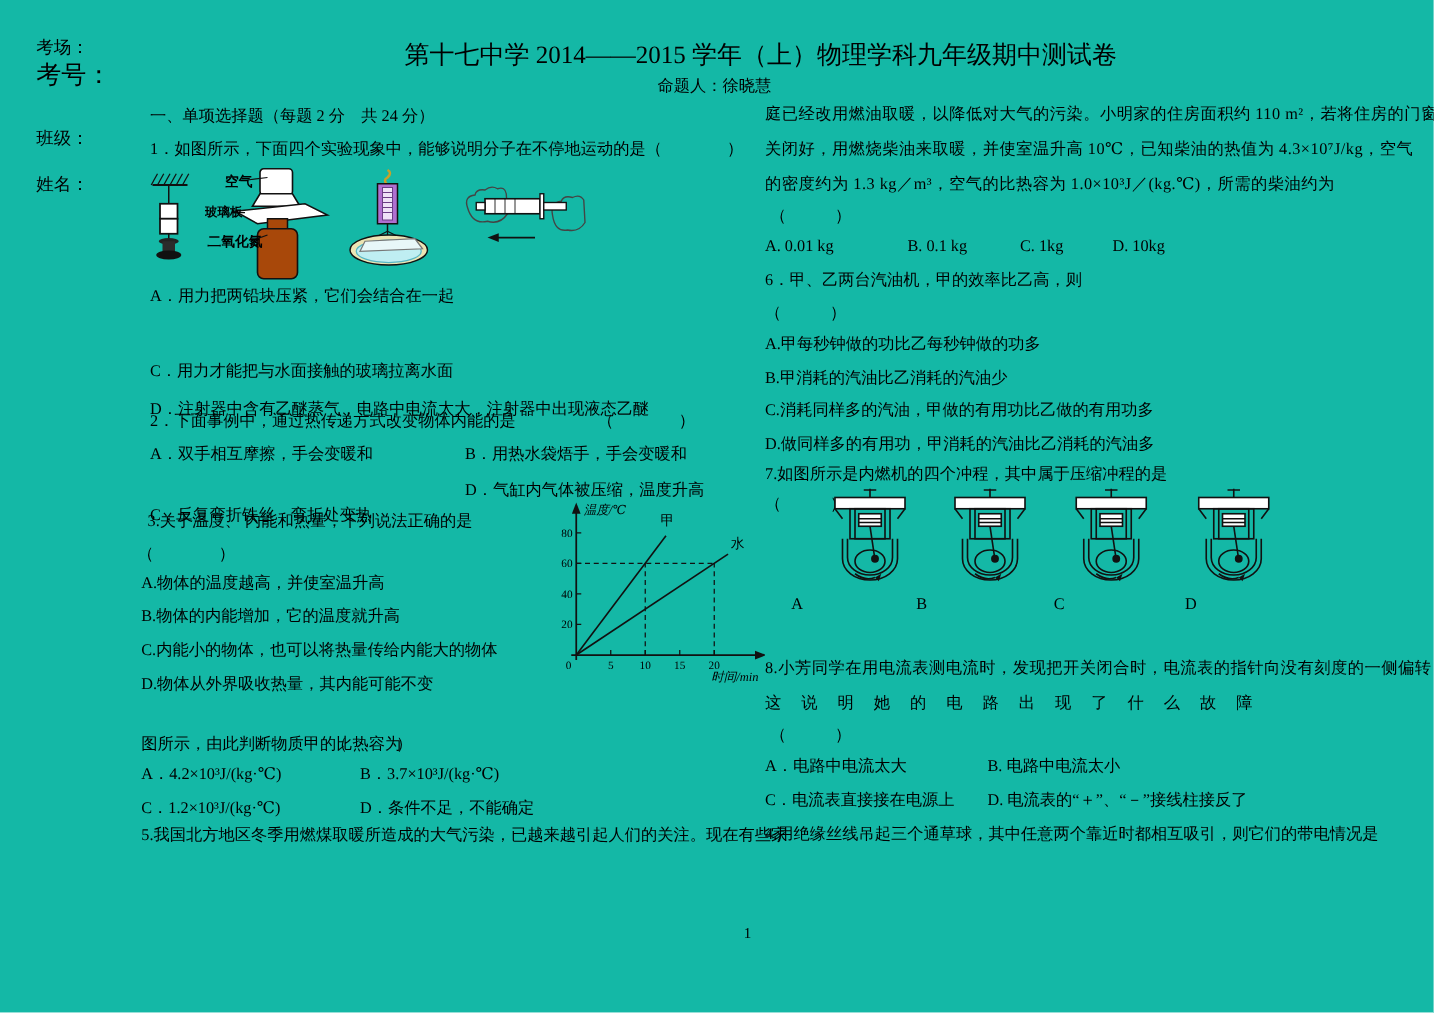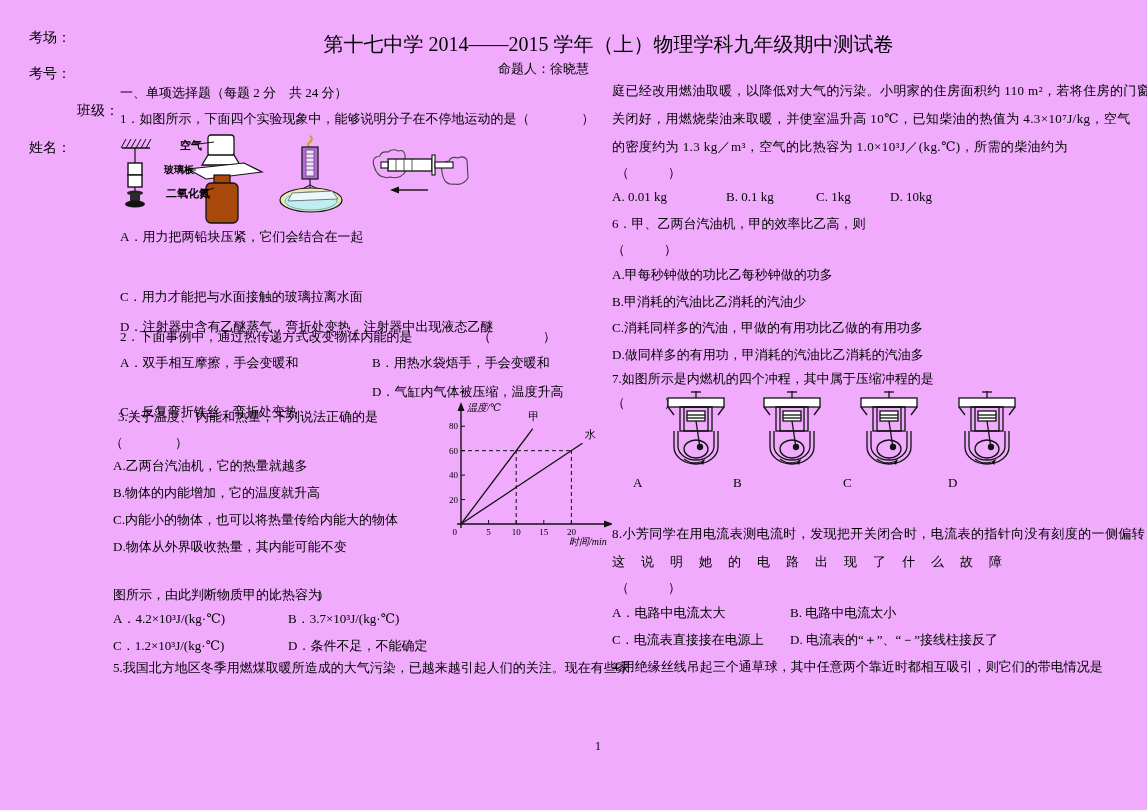--- a/index.html
+++ b/index.html
@@ -1,38 +1,38 @@
 <!DOCTYPE html>
 <html><head>
 <meta charset="utf-8">
 <style>
   html,body{margin:0;padding:0;background:#fff;}
-  #page{position:relative;width:1147px;height:810px;background:#f0abfc;overflow:hidden;
+  #page{position:relative;width:1147px;height:810px;background:#14b8a6;overflow:hidden;
         font-family:"Liberation Serif","DejaVu Serif",serif;color:#000;}
   .t{position:absolute;font-size:13px;white-space:nowrap;line-height:1.15;}
   .sans{font-family:"Liberation Sans","DejaVu Sans",sans-serif;}
   .bold{font-weight:normal;}
   .center{text-align:center;}
   .fig{position:absolute;}
   svg text{font-family:"Liberation Serif","DejaVu Serif",serif;}
   .just14{letter-spacing:16px;}
   .sp05{letter-spacing:.4px;}
 </style>
 </head>
 <body>
 
 <div id="page">
 
   <div class="t sans" style="left:29px;top:29px;font-size:14px;">考场：</div>
-  <div class="t sans" style="left:29px;top:65px;font-size:14px;text-align:center;">考号：</div>
-  <div class="t sans" style="left:29px;top:102px;font-size:14px;margin-left:48px;">班级：</div>
+  <div class="t sans" style="left:29px;top:49px;font-size:20px;text-align:center;">考号：</div>
+  <div class="t sans" style="left:29px;top:102px;font-size:14px;">班级：</div>
   <div class="t sans" style="left:29px;top:139px;font-size:14px;">姓名：</div>
 
   <div class="t bold center" style="left:70px;top:33px;width:1077px;font-size:20px;">第十七中学 2014——2015 学年（上）物理学科九年级期中测试卷</div>
-  <div class="t center" style="left:0;top:62px;width:1087px;font-size:13px;">命题人：徐晓慧</div>
+  <div class="t center" style="left:0;top:62px;width:1087px;font-size:13px;padding-left:28px;">命题人：徐晓慧</div>
 
   <div class="t" style="left:120px;top:86px;">一、单项选择题（每题 2 分　共 24 分）</div>
 
   <div class="t" style="left:120px;top:112px;">1．如图所示，下面四个实验现象中，能够说明分子在不停地运动的是（　　　　）</div>
 
   <svg class="fig" style="left:118px;top:135px;" width="52" height="80">
     <line x1="4" y1="13" x2="32" y2="13" stroke="#111" stroke-width="1.5"></line>
     <g stroke="#111" stroke-width="1">
       <line x1="8" y1="4" x2="3" y2="13"></line>
         <line x1="13" y1="4" x2="8" y2="13"></line>
@@ -91,32 +91,32 @@
     <line x1="44" y1="13" x2="44" y2="25" stroke="#111" stroke-width=".7"></line>
     <rect x="13" y="16" width="7" height="6" fill="#fff" stroke="#111" stroke-width="1.1"></rect>
     <rect x="64" y="9" width="3" height="20" fill="#fff" stroke="#111" stroke-width="1.1"></rect>
     <rect x="67" y="16" width="18" height="6" fill="#fff" stroke="#111" stroke-width="1.1"></rect>
     <line x1="60" y1="44" x2="28" y2="44" stroke="#111" stroke-width="1.4"></line>
     <polygon points="22,44 31,40.5 31,47.5" fill="#111"></polygon>
   </svg>
 
   <div class="t" style="left:120px;top:230px;">A．用力把两铅块压紧，它们会结合在一起</div>
   <div class="t" style="left:120px;top:290px;">C．用力才能把与水面接触的玻璃拉离水面</div>
-  <div class="t" style="left:120px;top:320px;">D．注射器中含有乙醚蒸气，弯折处变热，注射器中出现液态乙醚</div>
+  <div class="t" style="left:120px;top:320px;">D．注射器中含有乙醚蒸气，电路中电流太大，注射器中出现液态乙醚</div>
 
   <div class="t" style="left:120px;top:330px;">2．下面事例中，通过热传递方式改变物体内能的是</div>
   <div class="t" style="left:478px;top:330px;">（　　　　）</div>
   <div class="t" style="left:120px;top:356px;">A．双手相互摩擦，手会变暖和</div>
   <div class="t" style="left:372px;top:356px;">B．用热水袋焐手，手会变暖和</div>
   <div class="t" style="left:120px;top:385px;margin-top:20px;">C．反复弯折铁丝，弯折处变热</div>
   <div class="t" style="left:372px;top:385px;">D．气缸内气体被压缩，温度升高</div>
 
   <div class="t" style="left:118px;top:410px;"><span>3.关于温度、 内能和热量，下列说法</span><span class="bold">正确</span><span>的是</span></div>
   <div class="t" style="left:110px;top:436px;">（　　　　）</div>
-  <div class="t" style="left:113px;top:459px;">A.乙两台汽油机，它的热量就越多</div>
+  <div class="t" style="left:113px;top:459px;">A.物体的温度越高，并使室温升高</div>
   <div class="t" style="left:113px;top:486px;">B.物体的内能增加，它的温度就升高</div>
   <div class="t" style="left:113px;top:513px;">C.内能小的物体，也可以将热量传给内能大的物体</div>
   <div class="t" style="left:113px;top:540px;">D.物体从外界吸收热量，其内能可能不变</div>
 
   <div class="fig" style="left:437px;top:398px;width:175px;height:150px;">
     <svg width="175" height="150" viewBox="0 0 175 150">
         <line x1="24" y1="130" x2="24" y2="10" stroke="#111" stroke-width="1.4"></line>
         <polygon points="24,4 20.5,13 27.5,13" fill="#111"></polygon>
         <line x1="20" y1="126" x2="170" y2="126" stroke="#111" stroke-width="1.4"></line>
         <polygon points="176,126 167,122.5 167,129.5" fill="#111"></polygon>

